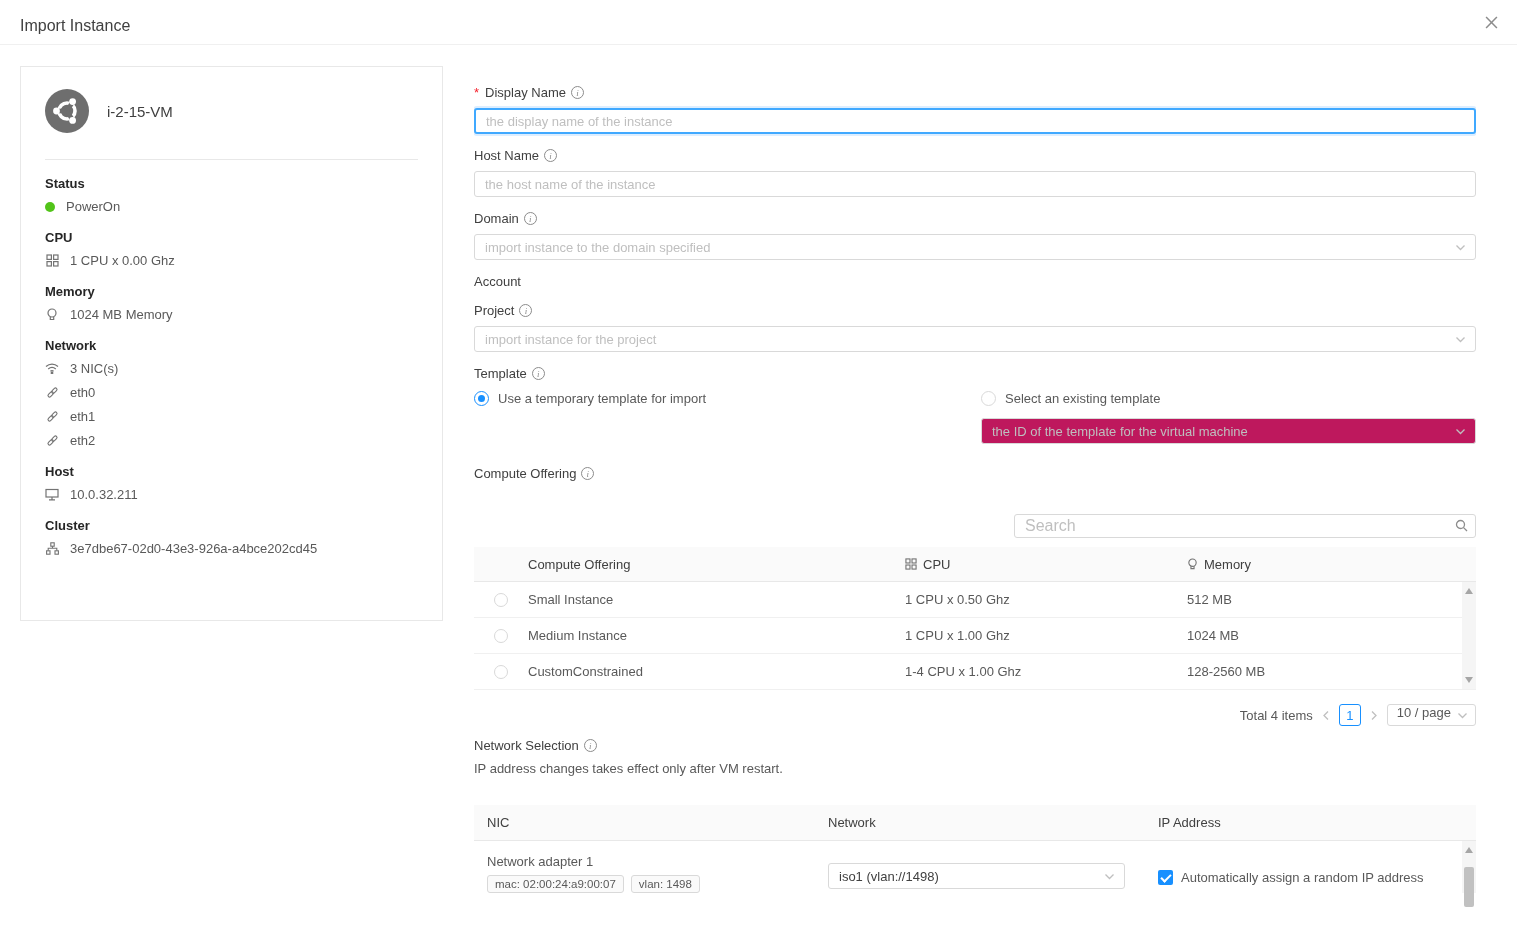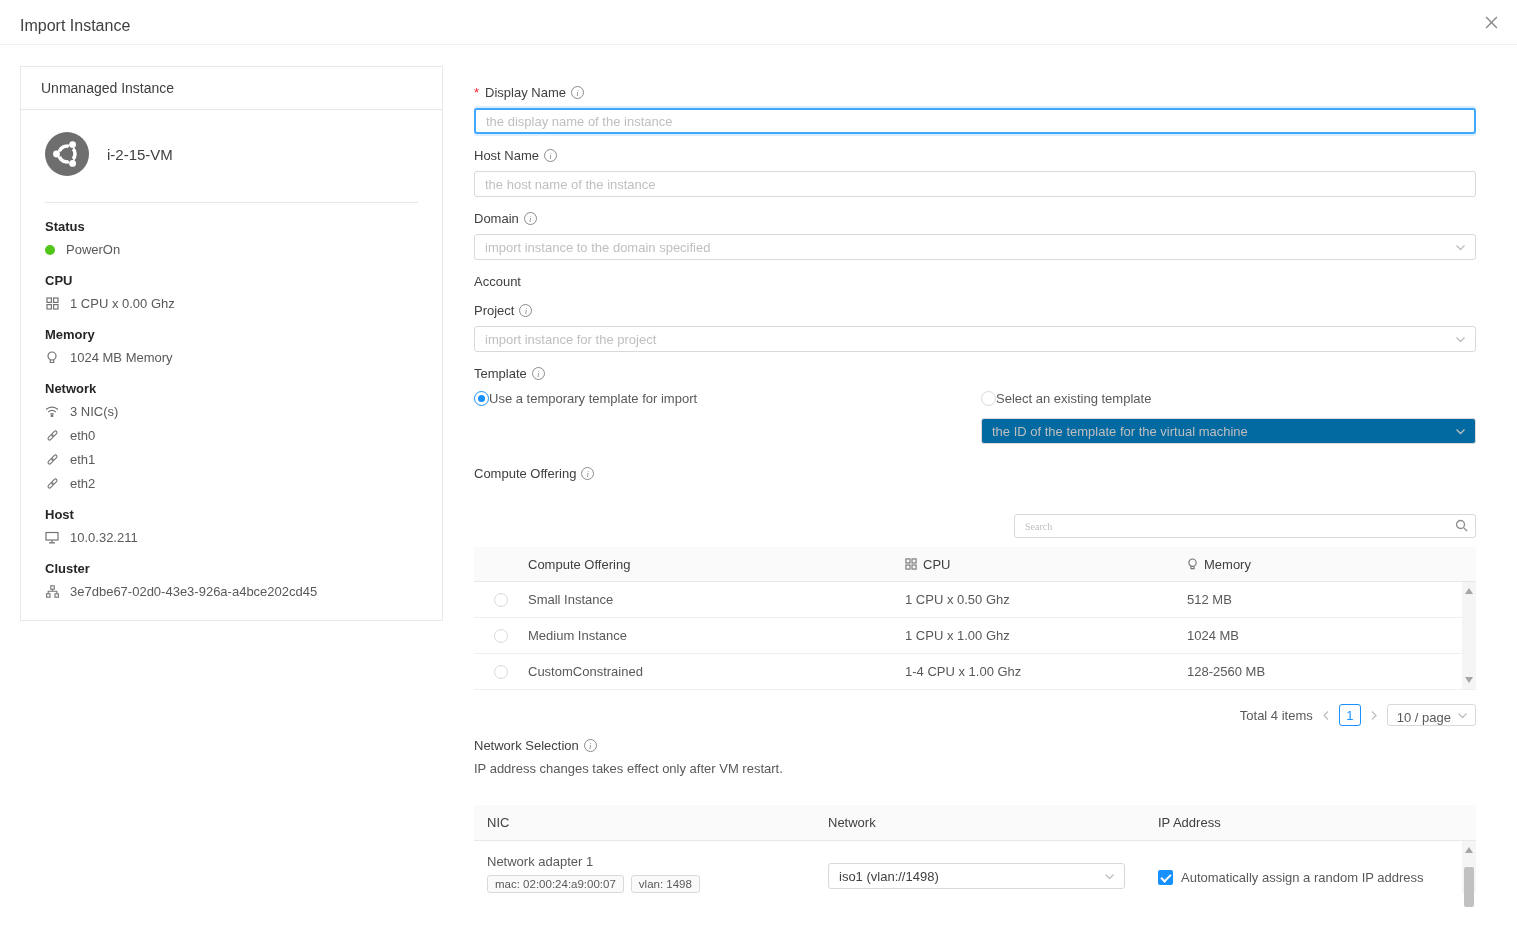--- a/index.html
+++ b/index.html
@@ -40,42 +40,42 @@
     display:inline-flex; align-items:center; justify-content:center; color:#8c8c8c;
     font-size:9px; font-style:italic; font-family:"Liberation Serif", serif; flex:0 0 13px; }
   .info-icon::after { content:'i'; }
   .t-input { width:100%; height:26px; border:1px solid #d9d9d9; border-radius:3px;
     padding:0 10px; font-size:13px; color:#404040; outline:none; background:#fff;
     font-family:"Liberation Sans", sans-serif; }
   .t-input::placeholder { color:#bfbfbf; }
   .t-input.focused { border-color:#40a9ff; border-width:2px; box-shadow:0 0 0 2px rgba(24,144,255,.15); }
   .sel { position:relative; width:100%; height:26px; border:1px solid #d9d9d9; border-radius:3px;
     background:#fff; display:flex; align-items:center; padding:0 26px 0 10px; color:#bfbfbf;text-align:right; }
-  .sel.disabled { background:#0369a1; }
+  .sel.disabled { background:#be185d; }
   .sel.value { color:#404040; }
   .sel .chev { position:absolute; right:9px; top:7px; color:#bfbfbf; }
 
   .tpl-row { display:flex; margin-top:6px; }
   .tpl-col { width:507px; }
   .tpl-col.right { width:495px; }
-  .radio-line { display:flex; align-items:center; height:18px; }
+  .radio-line { display:flex; align-items:center; gap:9px; height:18px; }
   .radio { width:15px; height:15px; border:1px solid #d9d9d9; border-radius:50%; background:#fff;
     position:relative; flex:0 0 15px; }
   .radio.checked { border-color:#1890ff; }
   .radio.checked::after { content:''; position:absolute; left:3px; top:3px; width:7px; height:7px;
     border-radius:50%; background:#1890ff; }
   .radio-label { color:#595959; }
   .tpl-col.right .sel { margin-top:11px; }
 
   .co-label { margin-top:22px; }
   .search-row { display:flex; justify-content:flex-end; margin-top:33px; }
   .search-box { position:relative; width:462px; height:24px; }
   .search-box input { width:100%; height:24px; border:1px solid #d9d9d9; border-radius:3px;
-    padding:0 13px 0 10px; font-size:10px; color:#404040; outline:none;
-    font-family:Liberation Serif, serif; }
+    padding:0 13px 0 10px; font-size:16px; color:#404040; outline:none;
+    font-family:Liberation Sans, sans-serif; }
   .search-box input::placeholder { color:#bfbfbf; }
   .search-box .mag { position:absolute; right:8px; top:5px; color:#8c8c8c; }
 
   
   .co-table { position:relative; margin-top:9px; width:1002px; }
   .co-head { display:grid; grid-template-columns:54px 377px 282px auto; height:35px;
     background:#fafafa; border-bottom:1px solid #e8e8e8; align-items:center; color:#404040; }
   .co-head .cell { display:flex; align-items:center; gap:6px; }
   .co-body { position:relative; }
   .co-row { display:grid; grid-template-columns:54px 377px 282px auto; height:36px;
@@ -88,21 +88,21 @@
   .vbar .dn { bottom:6px; border-top:6px solid #a6a6a6; }
   .vbar .thumb { position:absolute; left:2px; width:10px; background:#c1c1c1; border-radius:2px; }
 
   
   .pager { display:flex; justify-content:flex-end; align-items:center; gap:8px; margin-top:13px; height:24px; }
   .pager .total { color:#595959; }
   .pg-arrow { color:#bfbfbf; display:flex; align-items:center; }
   .pg-num { min-width:22px; height:22px; border:1px solid #1890ff; color:#1890ff; border-radius:3px;
     display:flex; align-items:center; justify-content:center; background:#fff; }
   .pg-size { position:relative; height:22px; border:1px solid #d9d9d9; border-radius:3px; background:#fff;
-    display:flex; align-items:flex-end; padding:0 24px 0 9px; color:#595959; }
+    display:flex; align-items:flex-start; padding:0 24px 0 9px; color:#595959; }
   .pg-size .chev { position:absolute; right:7px; top:5px; color:#bfbfbf; }
 
   
   .ns-label { margin-top:11px; }
   .ns-note { color:#595959; margin-top:6px; }
   .nic-table { position:relative; margin-top:29px; width:1002px; }
   .nic-head { display:grid; grid-template-columns:341px 330px auto; height:36px;
     background:#fafafa; border-bottom:1px solid #e8e8e8; align-items:center; color:#404040; }
   .nic-head .cell { padding-left:13px; }
   .nic-body { position:relative; display:grid; grid-template-columns:341px 330px auto; }
@@ -128,21 +128,20 @@
   <div class="modal-header">
     <span class="modal-title">Import Instance</span>
     <span class="close-btn">
       <svg width="13" height="13" viewBox="0 0 12 12">
           <path d="M1 1 L11 11 M11 1 L1 11" stroke="currentColor" stroke-width="1.4" fill="none"></path>
         </svg>
     </span>
   </div>
 
   <div class="card">
-    <div class="card-head">Unmanaged Instance</div>
     <div class="card-body">
       <div class="vm-row">
         <span class="ubuntu-badge">
           <svg width="44" height="44" viewBox="0 0 44 44">
             <circle cx="22" cy="22" r="22" fill="#6e6e6e"></circle>
             <circle cx="22" cy="22" r="8" fill="none" stroke="#fff" stroke-width="3.6"></circle>
             <g stroke="#6e6e6e" stroke-width="4.6">
               <path d="M22 22 L10 22"></path>
                 <path d="M22 22 L28.5 11.5"></path>
                 <path d="M22 22 L28.5 32.5"></path>

